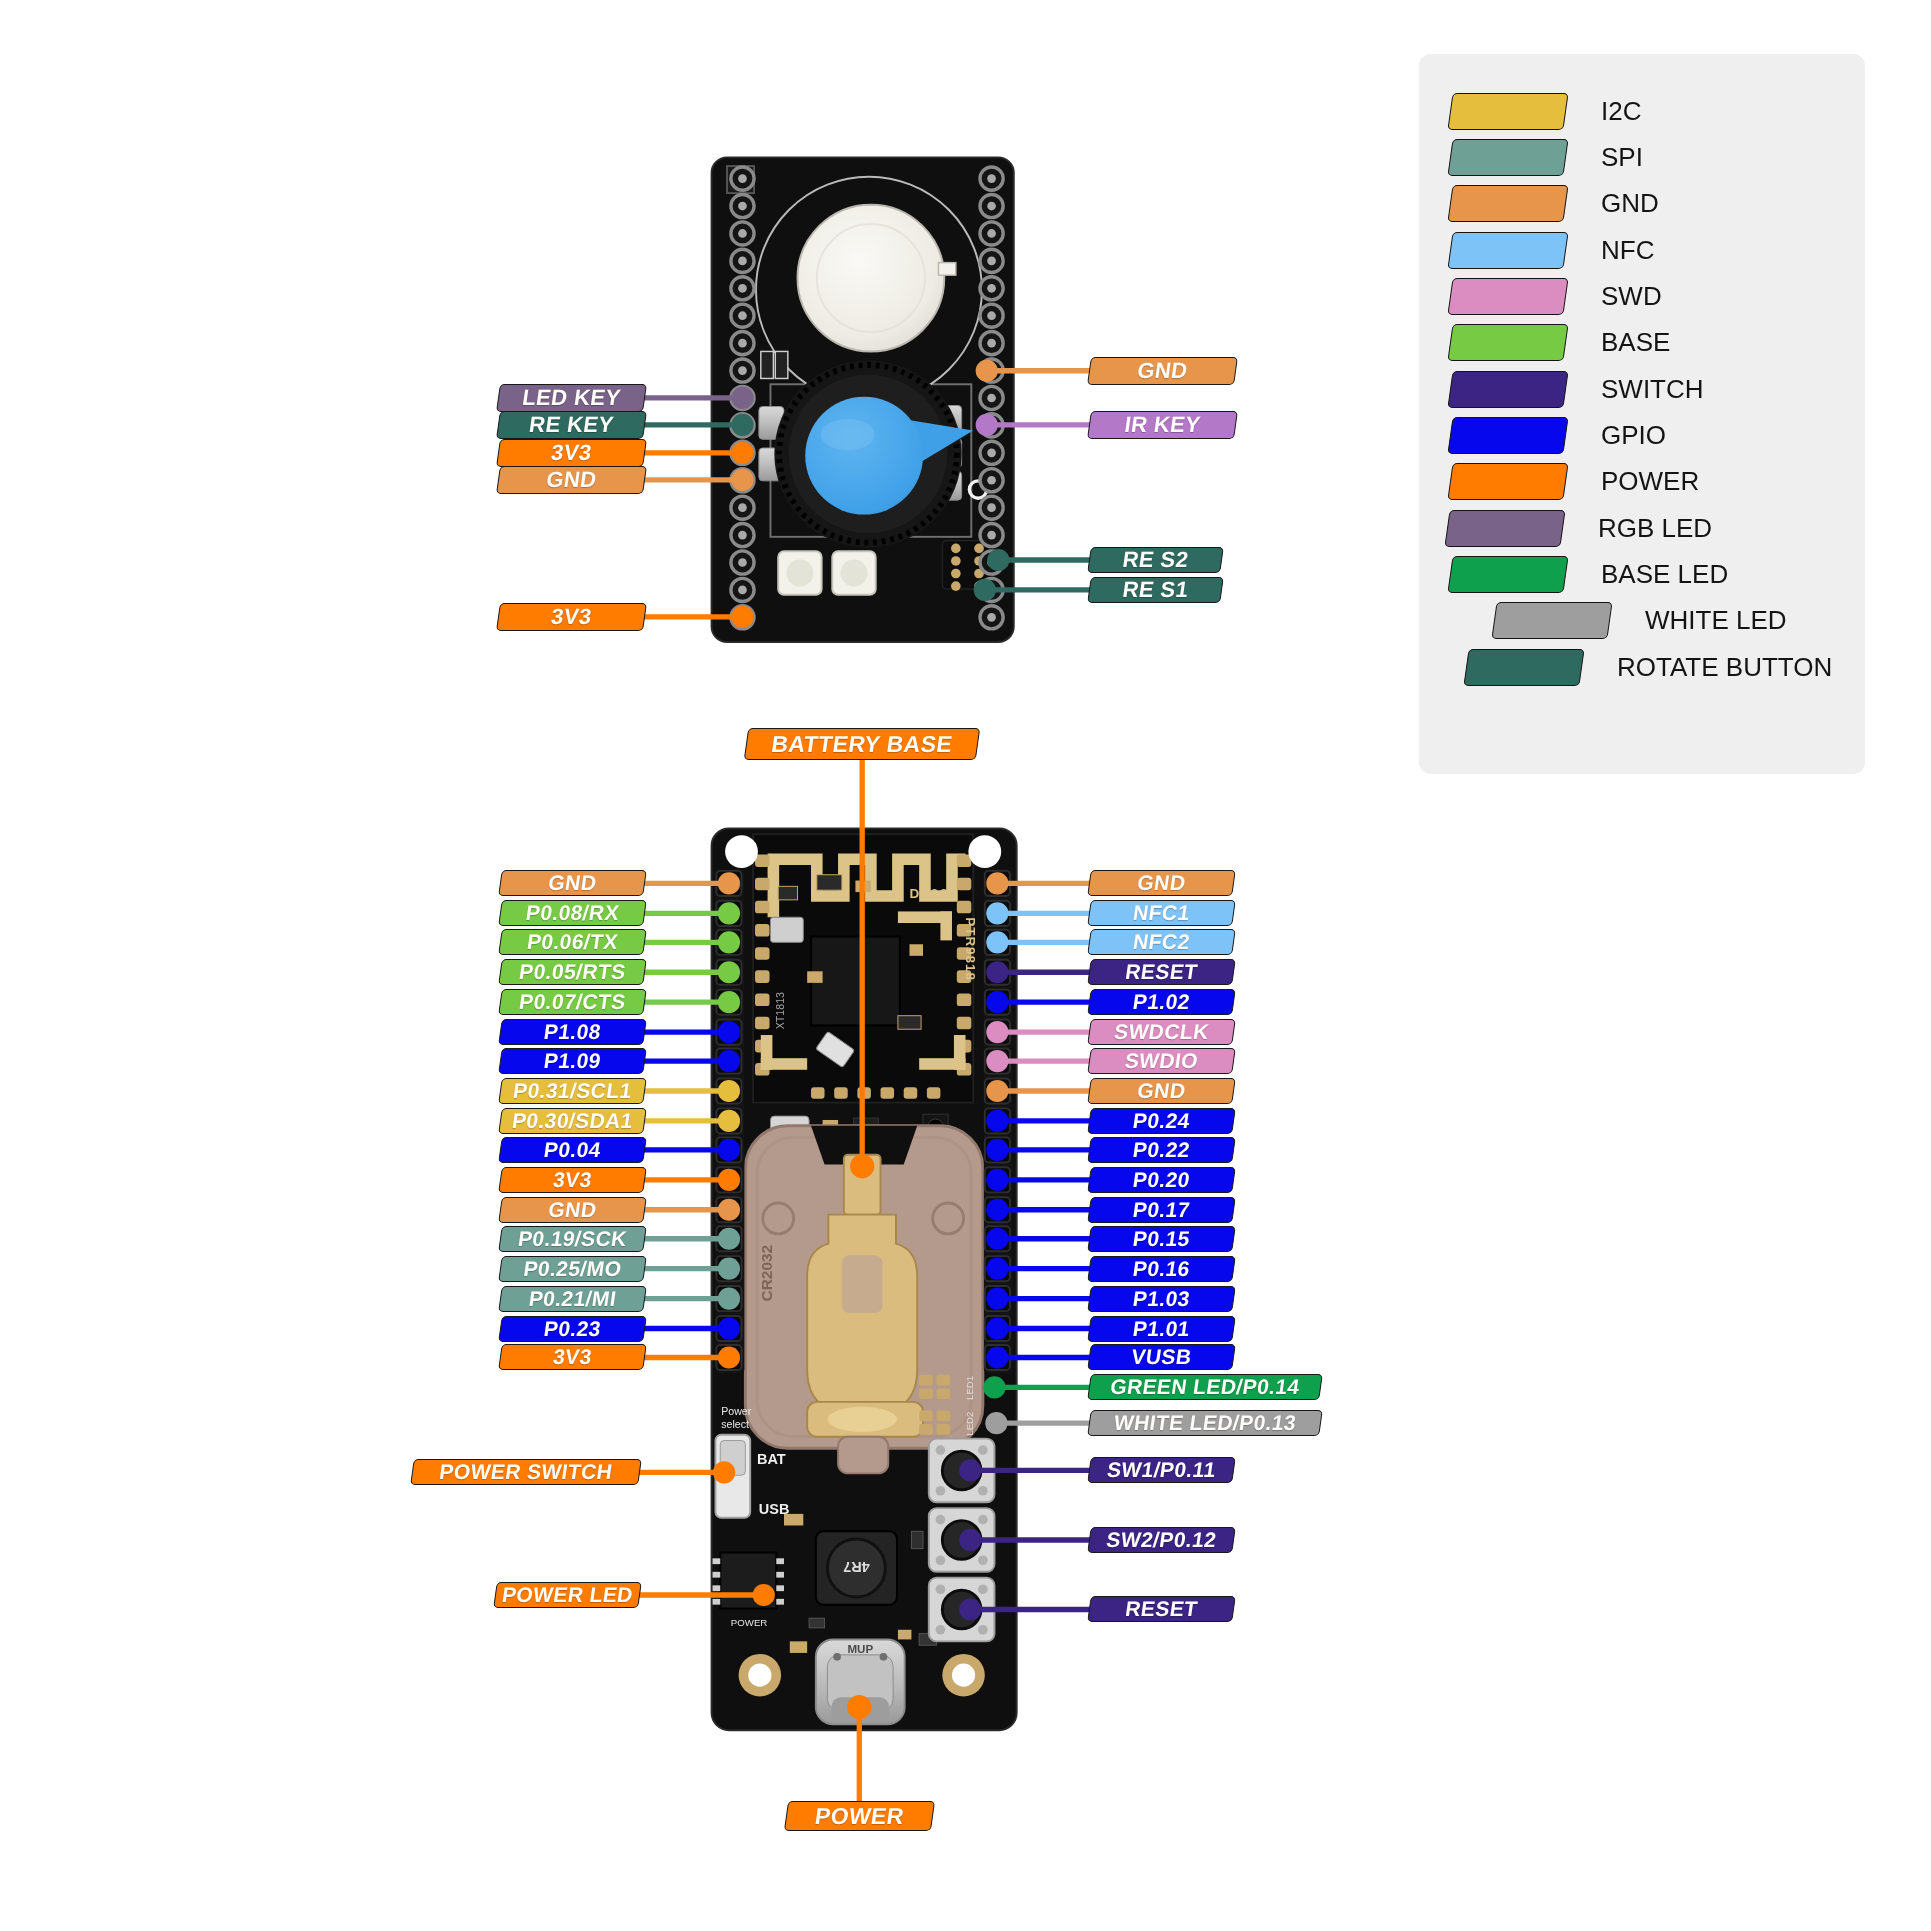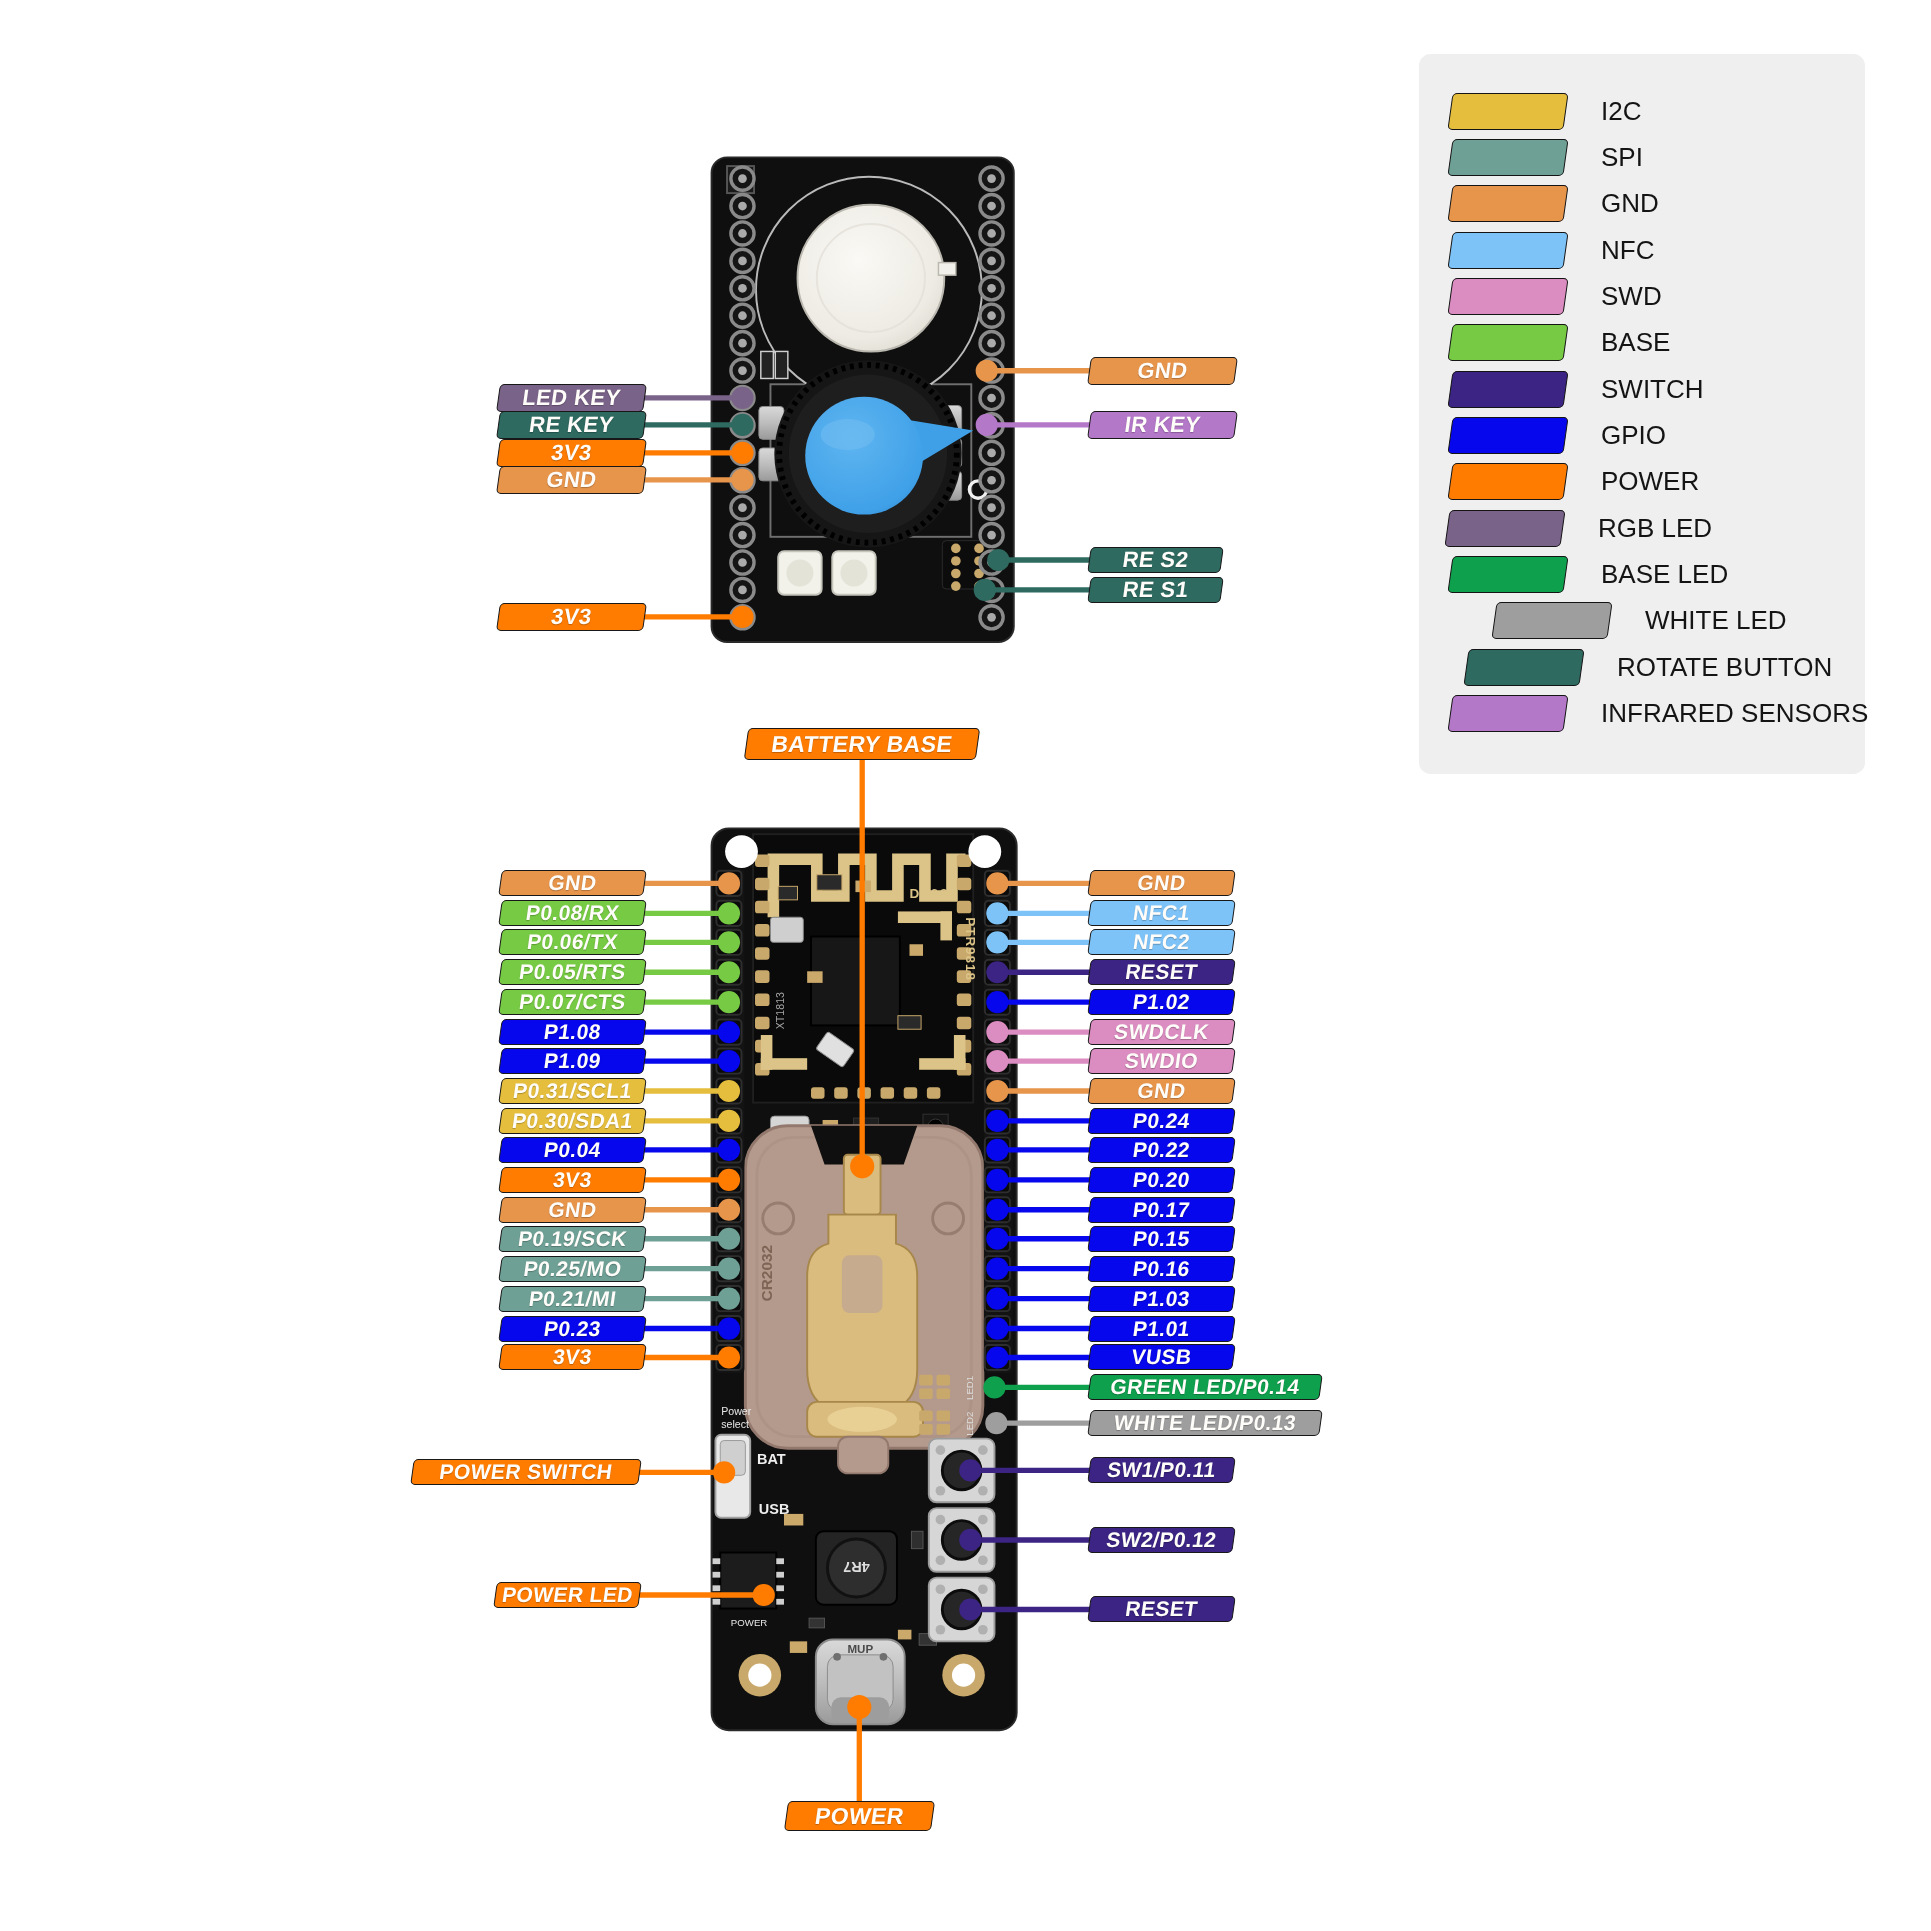--- a/index.html
+++ b/index.html
@@ -687,19 +687,15 @@
         <span class="legend-label">BASE LED</span>
       </div>
       <div class="legend-row" style="left: 31px; top: 548px; height: 37px; margin-left: 44px;">
         <div class="legend-swatch" style="background: rgb(158, 158, 158);"></div>
         <span class="legend-label">WHITE LED</span>
       </div>
       <div class="legend-row" style="left: 31px; top: 595px; height: 37px; margin-left: 16px;">
         <div class="legend-swatch" style="background: rgb(46, 106, 96);"></div>
         <span class="legend-label">ROTATE BUTTON</span>
       </div>
-      <div class="legend-row" style="left: 31px; top: 641px; height: 37px;">
-        <div class="legend-swatch" style="background: rgb(180, 120, 201);"></div>
-        <span class="legend-label">INFRARED SENSORS</span>
-      </div>
     </div>
 </div>
 
 
 </body></html>

